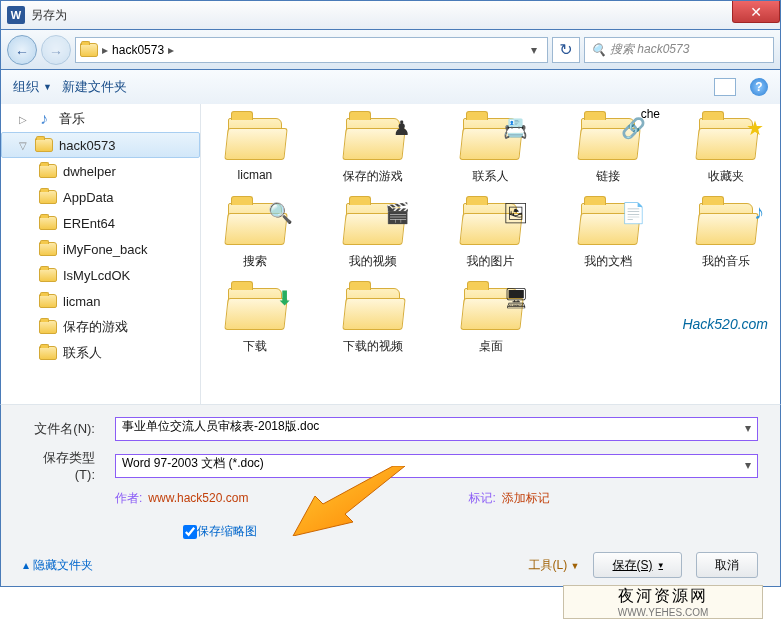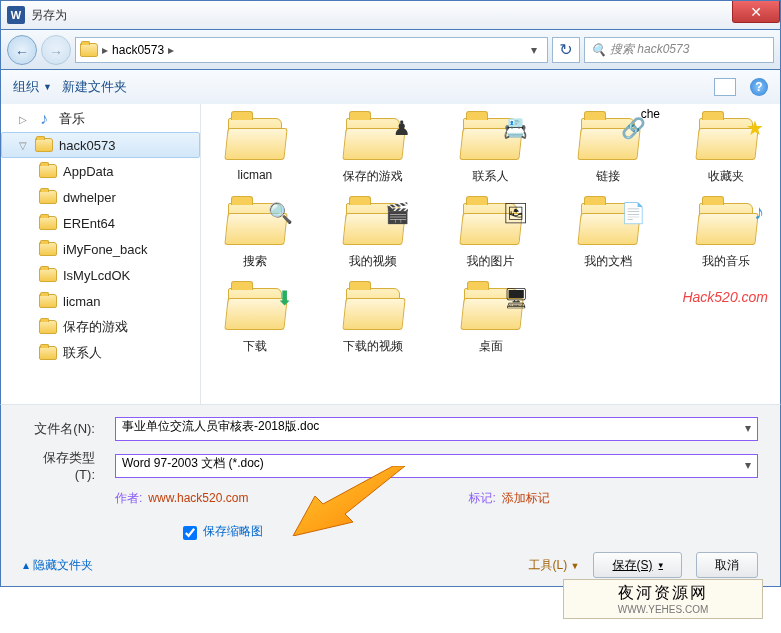--- a/index.html
+++ b/index.html
@@ -43,48 +43,48 @@
 
 .folder-grid { flex: 1; padding: 6px 10px; overflow: hidden; position: relative; }
 .grid-row { display: flex; gap: 30px; margin-bottom: 10px; }
 .grid-cell { width: 88px; text-align: center; font-size: 12px; color: #222; }
 .ico-holder { height: 58px; display:flex; align-items:center; justify-content:center; position:relative; }
 .big-folder { width: 54px; height: 42px; background: linear-gradient(#fef0bf,#f6ce58); border: 1px solid #d8ae3a; border-radius: 2px 6px 4px 4px; position: relative; }
 .big-folder::before { content:''; position:absolute; top:-8px; left:2px; width:20px; height:8px; background:#f6ce58; border:1px solid #d8ae3a; border-bottom:none; border-radius:3px 3px 0 0; }
 .big-folder.open::after { content:''; position:absolute; bottom:-1px; left:-3px; width:58px; height:30px; background:linear-gradient(#fff6d8,#f9da7e); border:1px solid #d8ae3a; border-radius:3px; transform:skewX(-6deg); }
 .badge { position:absolute; right:6px; top:6px; font-size:20px; z-index:2; }
 .che-label { position: absolute; top: 3px; right: 120px; font-size: 12px; }
-.watermark { position: absolute; right: 12px; top: 185px; color: #ef4444; font-size: 14px; font-style: italic; }
+.watermark { position: absolute; right: 12px; top: 212px; color: #0369a1; font-size: 14px; font-style: italic; }
 
 
 .form-area { border: 1px solid #4a7bb8; border-top: 1px solid #dfe6ec; background: #f1f3f5; padding: 12px 22px 8px 22px; font-size: 13px; position: relative; }
 .form-row { display: flex; align-items: center; margin-bottom: 8px; }
 .form-label { width: 92px; text-align: right; padding-right: 20px; color: #333; }
 .form-input { flex: 1; height: 24px; border: 1px solid #8b5cf6; background: #fff; padding: 0 6px; font-size: 12px; }
 .form-input.combo { position: relative; }
 .form-input.combo::after { content:'▾'; position:absolute; right:6px; top:3px; color:#555; }
 .meta-row { display: flex; margin: 6px 0 6px 92px; gap: 220px; font-size: 12px; }
 .meta-row .lbl { color: #8b5cf6; margin-right: 6px; }
 .meta-row .link { color: #c2410c; }
-.chk-row { margin: 16px 0 12px 160px; font-size: 12px; color: #0066cc; display:flex; align-items:flex-end; gap:6px; }
+.chk-row { margin: 16px 0 12px 160px; font-size: 12px; color: #0066cc; display:flex; align-items:center; }
 .chk-row input { width:14px; height:14px; }
 
 .bottom-row { display:flex; align-items:center; gap: 14px; }
 .hide-folders { color: #0066cc; font-size: 12px; display:flex; align-items:center; gap:4px; }
 .spacer { flex:1; }
 .tools-lbl { font-size:12px; color:#a16207; }
 .btn { height: 26px; padding: 0 18px; border: 1px solid #a7b7c7; background: linear-gradient(#fdfdfd,#e6e9ec); border-radius: 3px; font-size: 12px; display:flex; align-items:center; }
 .btn.save { position: relative; text-decoration: underline; }
 
 
 .arrow-overlay { position: absolute; left: 285px; top: 466px; width: 130px; height: 70px; pointer-events:none; }
 .arrow-overlay svg { width:100%; height:100%; }
 
 
-.stamp { position: absolute; right: 18px; bottom: 14px; width: 200px; height: 40px; border: 1px solid #c9c0a8; background: #fdfaf0; display:flex; flex-direction:column; align-items:center; justify-content:center; font-size:12px; }
+.stamp { position: absolute; right: 18px; bottom: 14px; width: 200px; height: 34px; border: 1px solid #c9c0a8; background: #fdfaf0; display:flex; flex-direction:column; align-items:center; justify-content:center; font-size:12px; }
 .stamp .cn { font-family: "STKaiti","KaiTi",serif; font-size:16px; letter-spacing:2px; }
 .stamp .url { font-size:10px; color:#777; }
 </style>
 </head>
 <body>
 
 <div class="titlebar">
   <div class="app-icon">W</div>
   <div class="title-text">另存为</div>
   <div class="close">✕</div>
@@ -128,25 +128,25 @@
       <span class="music-ico">♪</span>
       <span>音乐</span>
     </div>
     <div class="tree-item sel">
       <span class="exp">▽</span>
       <span class="folder-ico"></span>
       <span>hack0573</span>
     </div>
     <div class="tree-item indent">
         <span class="folder-ico"></span>
+        <span>dwhelper</span>
+      </div>
+    <div class="tree-item indent">
+        <span class="folder-ico"></span>
         <span>AppData</span>
-      </div>
-    <div class="tree-item indent">
-        <span class="folder-ico"></span>
-        <span>dwhelper</span>
       </div>
     <div class="tree-item indent">
         <span class="folder-ico"></span>
         <span>EREnt64</span>
       </div>
     <div class="tree-item indent">
         <span class="folder-ico"></span>
         <span>iMyFone_back</span>
       </div>
     <div class="tree-item indent">

